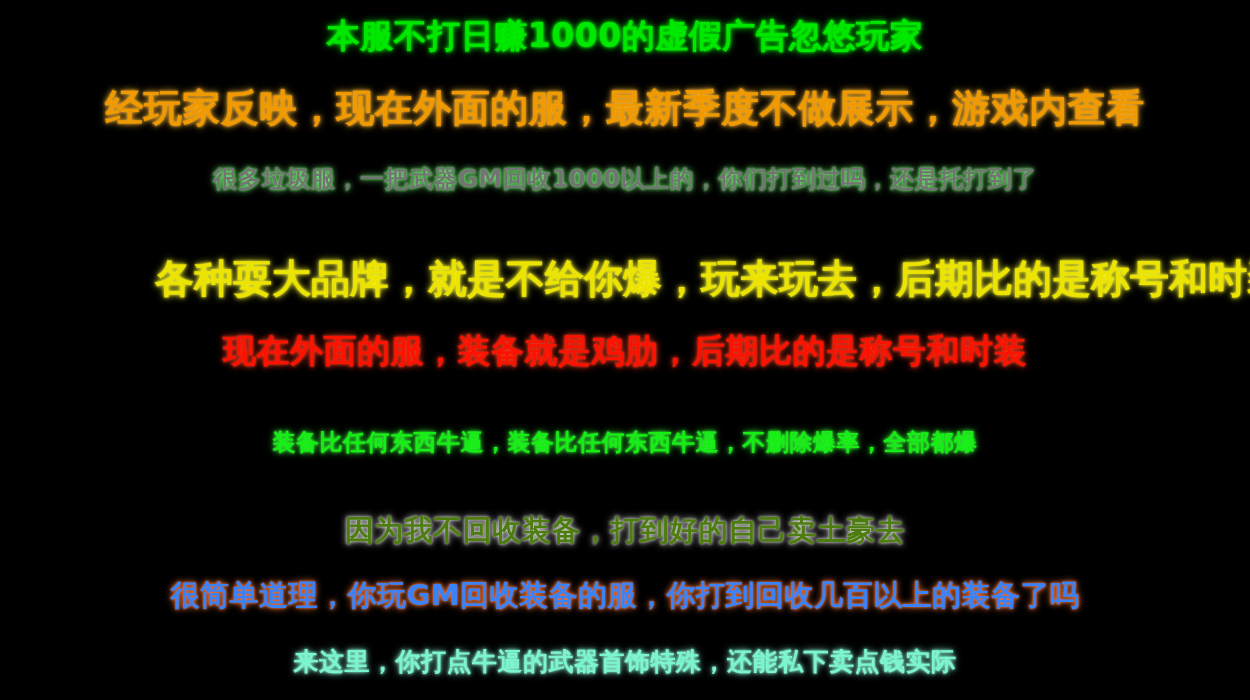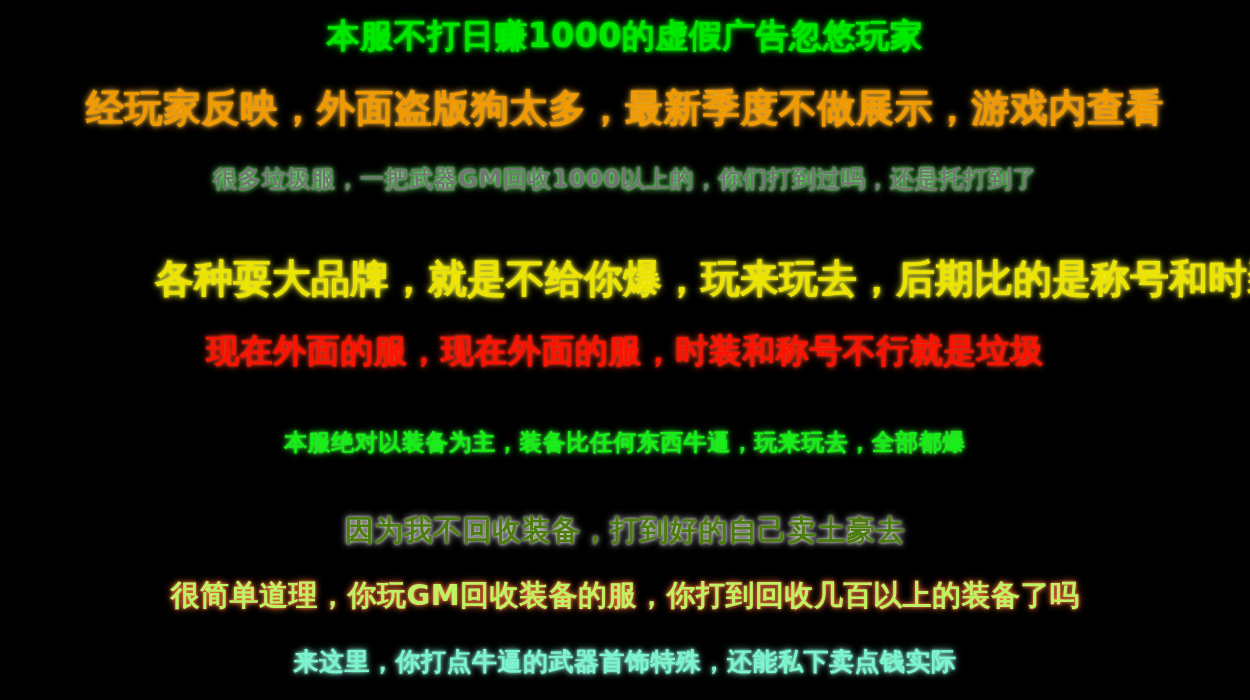--- a/index.html
+++ b/index.html
@@ -54,44 +54,44 @@
 </head>
 <body style="background: rgb(0, 0, 0);">
 
 <div id="announcement-page" style="background: rgb(0, 0, 0);">
 
   <div class="ad-line ln1" style="color: rgb(0, 232, 0); text-shadow: rgb(0, 255, 0) 0px 0px 3px, rgb(0, 255, 0) 0px 0px 7px;">
     <span>本服不打日赚1000的虚假广告忽悠玩家</span>
   </div>
 
   <div class="ad-line ln2" style="color: rgb(240, 154, 0); text-shadow: rgb(255, 183, 51) 0px 0px 3px, rgb(255, 183, 51) 0px 0px 7px;">
-    <span>经玩家反映，外面盗版狗太多，最新季度不做展示，游戏内查看</span>
+    <span>经玩家反映，现在外面的服，最新季度不做展示，游戏内查看</span>
   </div>
 
   <div class="ad-line ln3" style="color: #737373; text-shadow: rgb(124, 255, 124) 0px 0px 3px, rgb(124, 255, 124) 0px 0px 7px;">
     <span>很多垃圾服，一把武器GM回收1000以上的，你们打到过吗，还是托打到了</span>
   </div>
 
   <div class="ad-line ln4" style="color: rgb(236, 228, 0); text-shadow: rgb(255, 255, 51) 0px 0px 3px, rgb(255, 255, 51) 0px 0px 7px;">
     <span>各种耍大品牌，就是不给你爆，玩来玩去，后期比的是称号和时装</span>
   </div>
 
   <div class="ad-line ln5" style="color: rgb(252, 18, 0); text-shadow: rgb(255, 59, 31) 0px 0px 3px, rgb(255, 59, 31) 0px 0px 7px;">
-    <span>现在外面的服，现在外面的服，时装和称号不行就是垃圾</span>
+    <span>现在外面的服，装备就是鸡肋，后期比的是称号和时装</span>
   </div>
 
   <div class="ad-line ln6" style="color: rgb(22, 238, 22); text-shadow: rgb(54, 255, 54) 0px 0px 3px, rgb(54, 255, 54) 0px 0px 7px;">
-    <span>本服绝对以装备为主，装备比任何东西牛逼，玩来玩去，全部都爆</span>
+    <span>装备比任何东西牛逼，装备比任何东西牛逼，不删除爆率，全部都爆</span>
   </div>
 
   <div class="ad-line ln7" style="color: #4d7c0f; text-shadow: rgb(221, 221, 221) 0px 0px 3px, rgb(221, 221, 221) 0px 0px 7px;">
     <span>因为我不回收装备，打到好的自己卖土豪去</span>
   </div>
 
-  <div class="ad-line ln8" style="color: #bef264; text-shadow: rgb(255, 122, 60) 0px 0px 3px, rgb(255, 122, 60) 0px 0px 7px;">
+  <div class="ad-line ln8" style="color: #3b82f6; text-shadow: rgb(255, 122, 60) 0px 0px 3px, rgb(255, 122, 60) 0px 0px 7px;">
     <span>很简单道理，你玩GM回收装备的服，你打到回收几百以上的装备了吗</span>
   </div>
 
   <div class="ad-line ln9" style="color: rgb(124, 245, 205); text-shadow: rgb(142, 255, 224) 0px 0px 3px, rgb(142, 255, 224) 0px 0px 7px;">
     <span>来这里，你打点牛逼的武器首饰特殊，还能私下卖点钱实际</span>
   </div>
 
 </div>
 
 </body></html>

